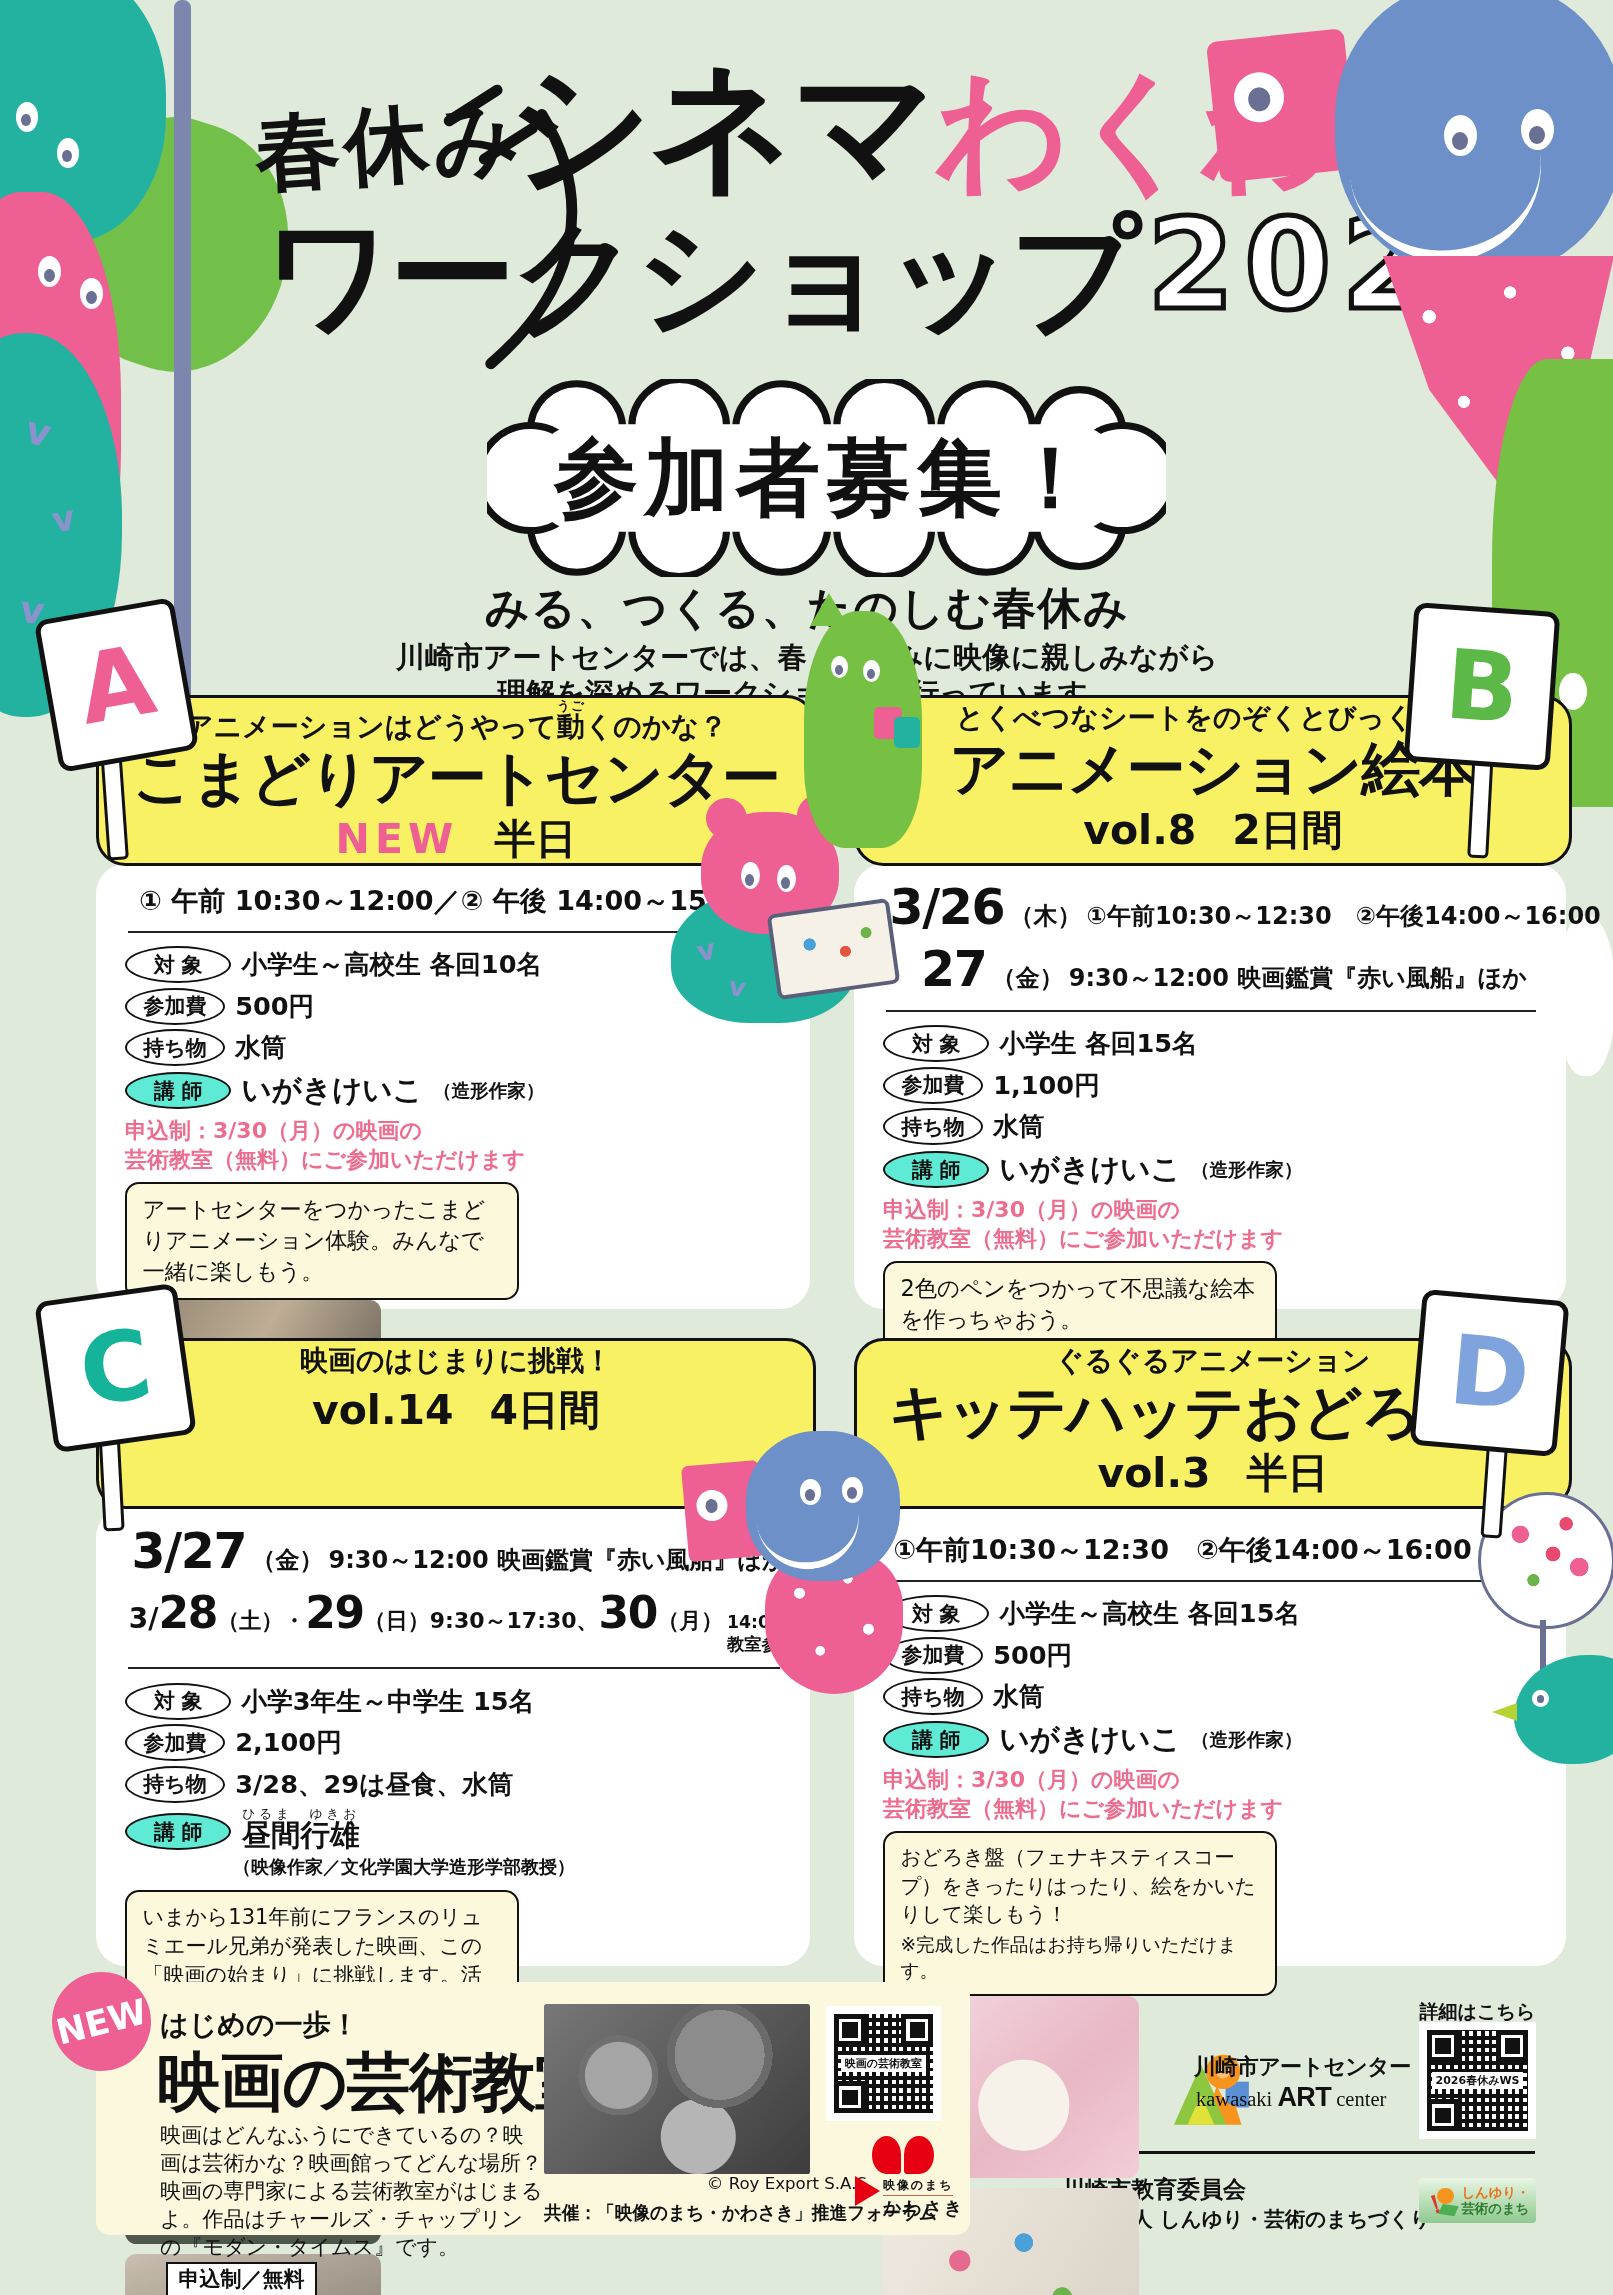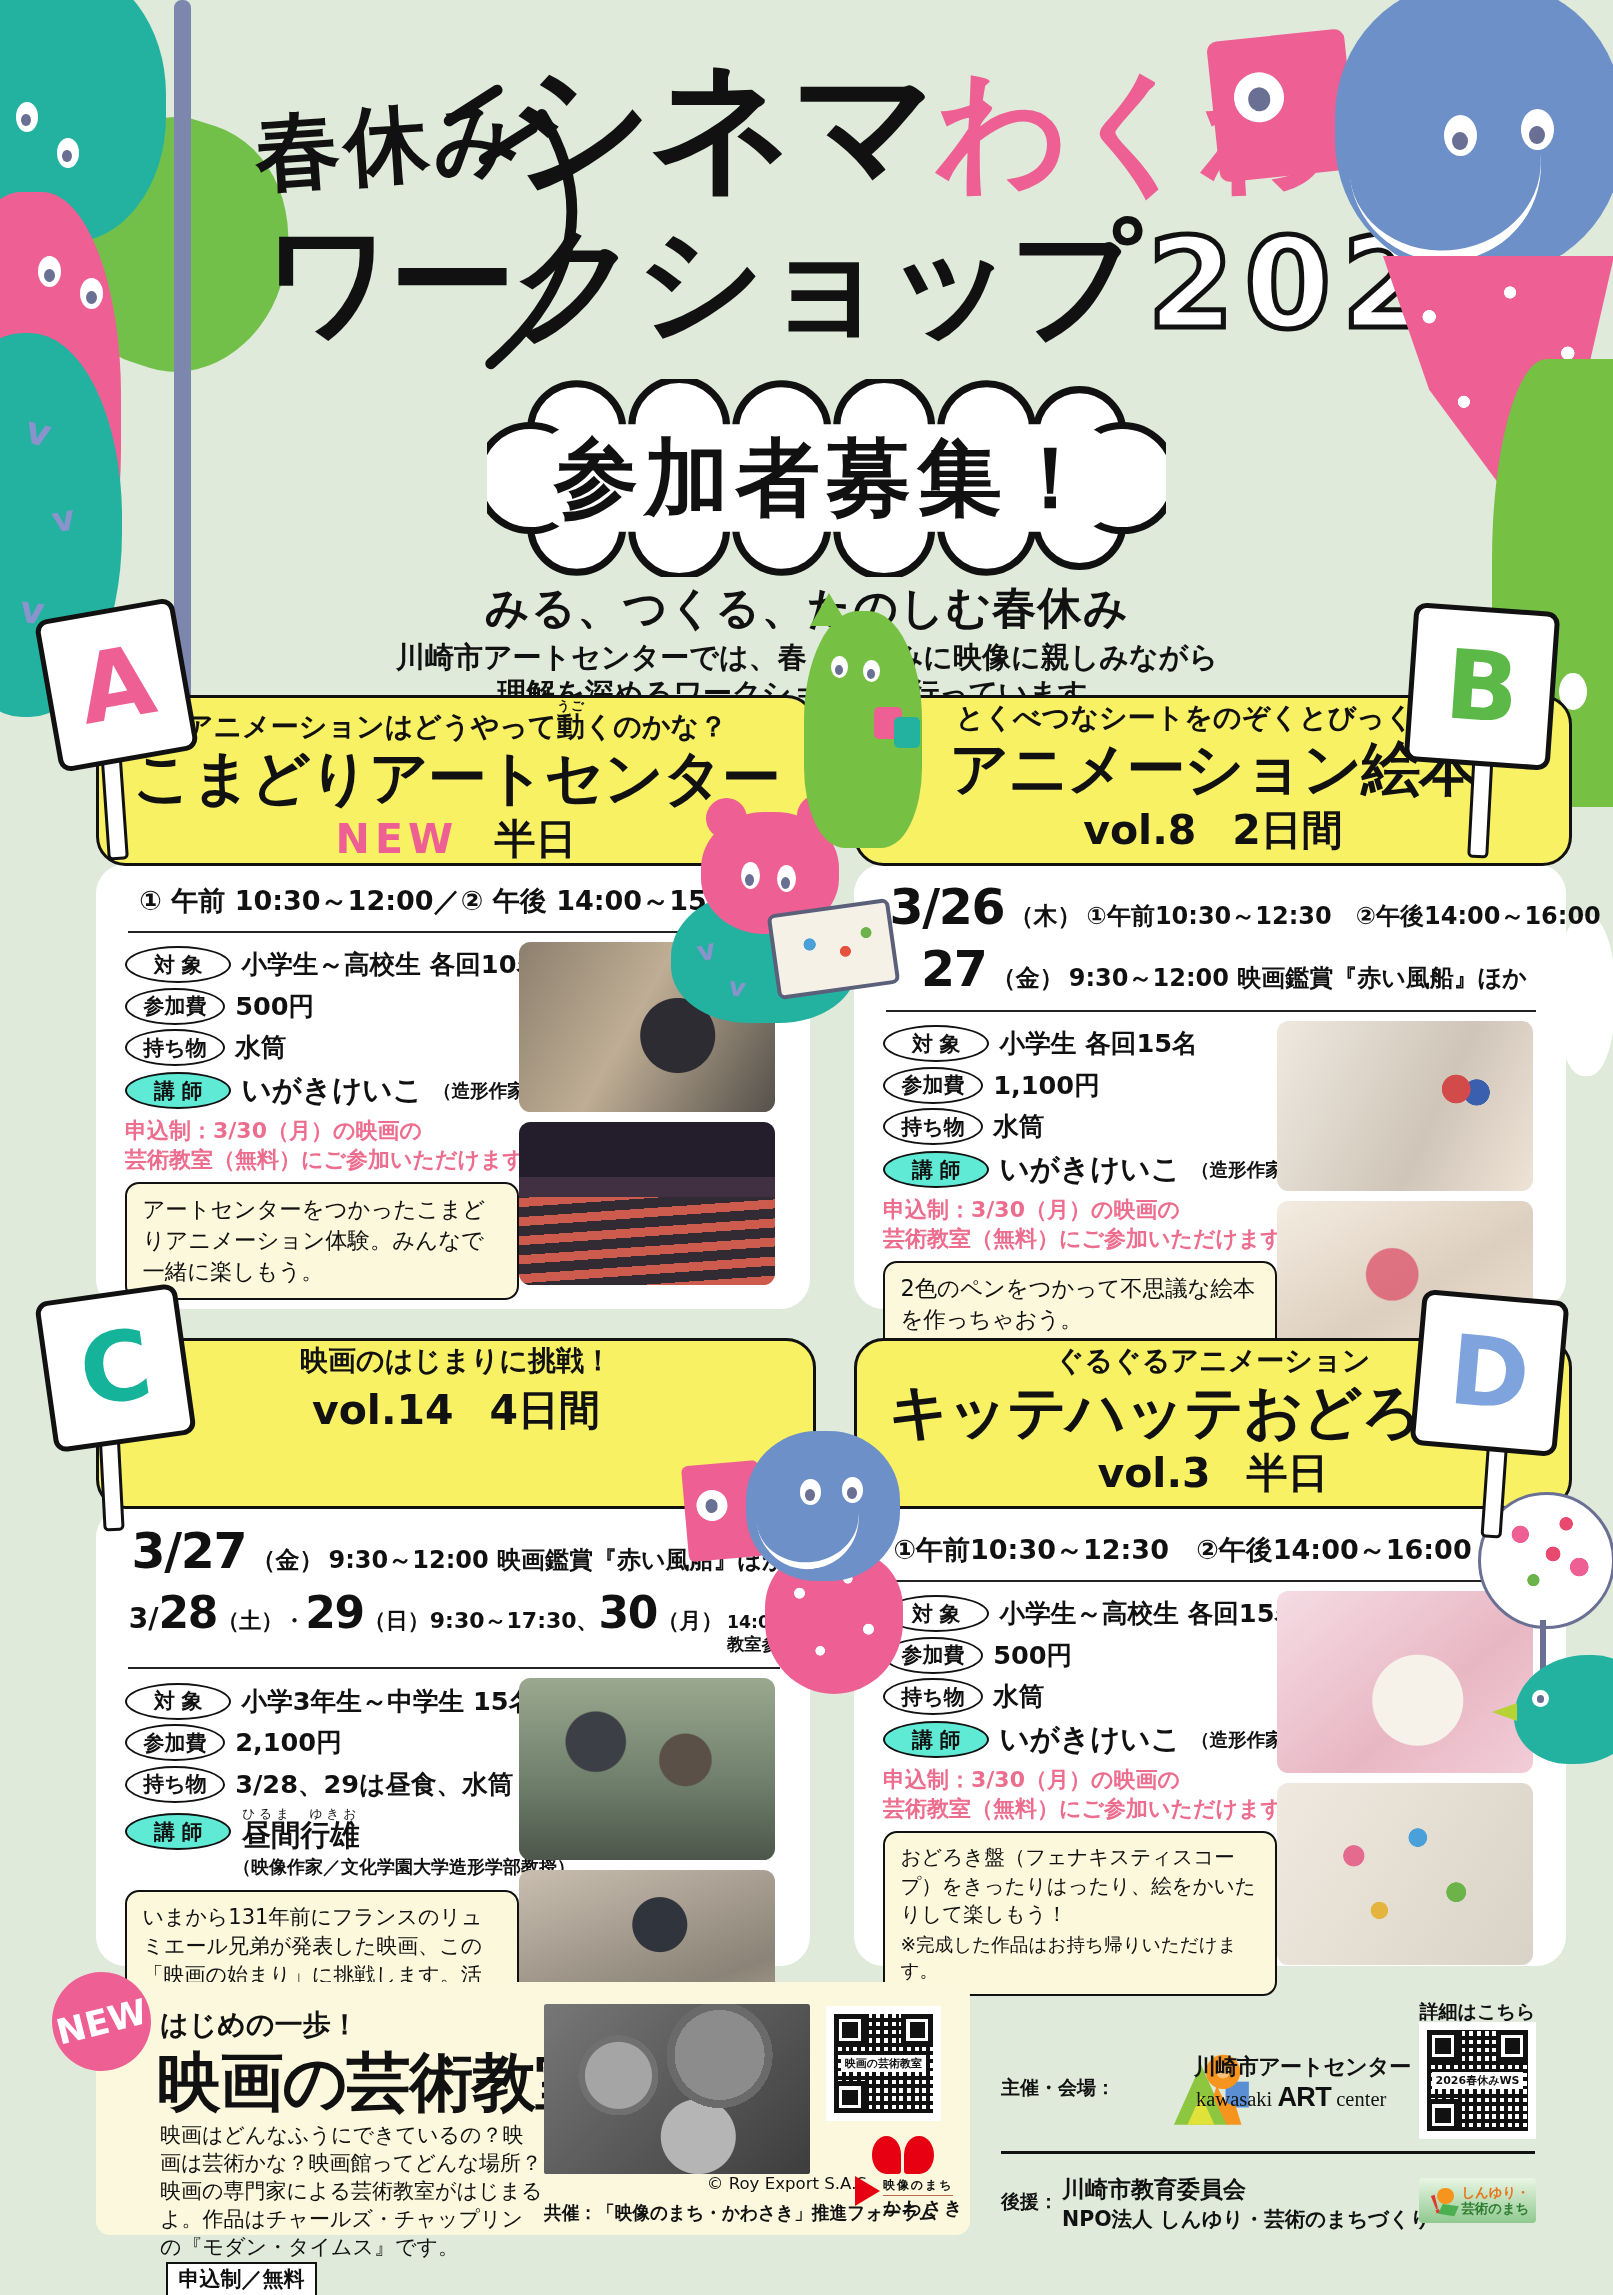--- a/index.html
+++ b/index.html
@@ -4,21 +4,21 @@
 <style>
   html,body{margin:0;padding:0;}
   body{font-family:"DejaVu Sans","Liberation Sans",sans-serif;color:#111;}
   #page{position:relative;width:1614px;height:2295px;background:#dfeada;overflow:hidden;}
   .abs{position:absolute;}
   
   .season{left:255px;top:88px;font-size:85px;font-weight:bold;letter-spacing:3.8px;transform:rotate(-4deg);}
   .title1{left:507px;top:31px;white-space:nowrap;}
   .title1 .t-black{font-size:143px;font-weight:bold;letter-spacing:-3.8px;}
   .title1 .t-pink{font-size:132px;font-weight:bold;color:#ee5f93;letter-spacing:-2.6px;}
-  .title2{left:264px;top:198px;display:flex;align-items:center;gap:12px;white-space:nowrap;}
+  .title2{left:264px;top:192px;display:flex;align-items:flex-start;gap:12px;white-space:nowrap;}
   .title2 .t-ws{font-size:127px;font-weight:bold;letter-spacing:-5.1px;}
   .title2 .t-year{font-size:125px;font-weight:bold;color:#fff;-webkit-text-stroke:5.1px #111;letter-spacing:10.2px;}
   .cloud{left:487px;top:379px;width:679px;height:198px;}
   .cloud circle{fill:#fff;stroke:#111;stroke-width:11;}
   .cloud rect{fill:#fff;}
   .cloud text{font-size:132px;font-weight:bold;fill:#111;letter-spacing:10px;font-family:"DejaVu Sans","Liberation Sans",sans-serif;}
   .tagline{left:0;right:0;top:579px;text-align:center;font-size:44px;font-weight:bold;letter-spacing:1.3px;}
   .intro{left:0;right:0;top:639px;text-align:center;font-size:29px;font-weight:600;line-height:1.25;}
   
   .swoosh{left:430px;top:76px;width:179px;height:307px;}
@@ -34,21 +34,21 @@
   .card-head .c-title{font-size:59px;font-weight:bold;line-height:1.08;letter-spacing:-1.3px;white-space:nowrap;}
   .card-head .c-title rt{font-size:16.6px;letter-spacing:1.3px;}
   .card-head .badges{display:flex;align-items:baseline;gap:36px;font-size:41px;font-weight:bold;margin-top:2.6px;}
   .card-head .badges .new{color:#ee5f93;letter-spacing:5.1px;}
   .card-body{background:#fff;border-radius:29.5px;z-index:2;padding:15.4px 27.5px 12.8px 29px;box-sizing:border-box;}
   .date-row{display:flex;align-items:baseline;white-space:nowrap;}
   .date-big{font-size:58px;font-weight:bold;letter-spacing:-1.3px;}
   .date-day{font-size:29.5px;font-weight:bold;}
   .times{font-size:27px;font-weight:600;margin-top:3.8px;white-space:nowrap;}
   .divider{border-top:2.6px solid #222;margin:11.5px 2.6px 9px 2.6px;}
-  .cols{display:flex;gap:0;}
+  .cols{display:flex;gap:0;flex-direction:column;}
   .colL{width:394px;flex:none;}
   .colR{width:256px;flex:none;display:flex;flex-direction:column;gap:10.2px;}
   .row{display:flex;align-items:center;gap:10.2px;margin:4.5px 0;white-space:nowrap;}
   .bubble{width:96px;height:33px;flex:none;border:2.6px solid #111;border-radius:50%;background:#fff;display:flex;align-items:center;justify-content:center;font-size:21px;font-weight:bold;}
   .bubble.sp{letter-spacing:6.4px;padding-left:6.4px;}
   .bubble.teach{background:#5eead4;}
   .val{font-size:25.6px;font-weight:600;}
   .tname{font-size:29.5px;font-weight:bold;}
   .tname rt{font-size:12.8px;font-weight:normal;letter-spacing:2.6px;}
   .tnote{font-size:18.6px;font-weight:600;}

